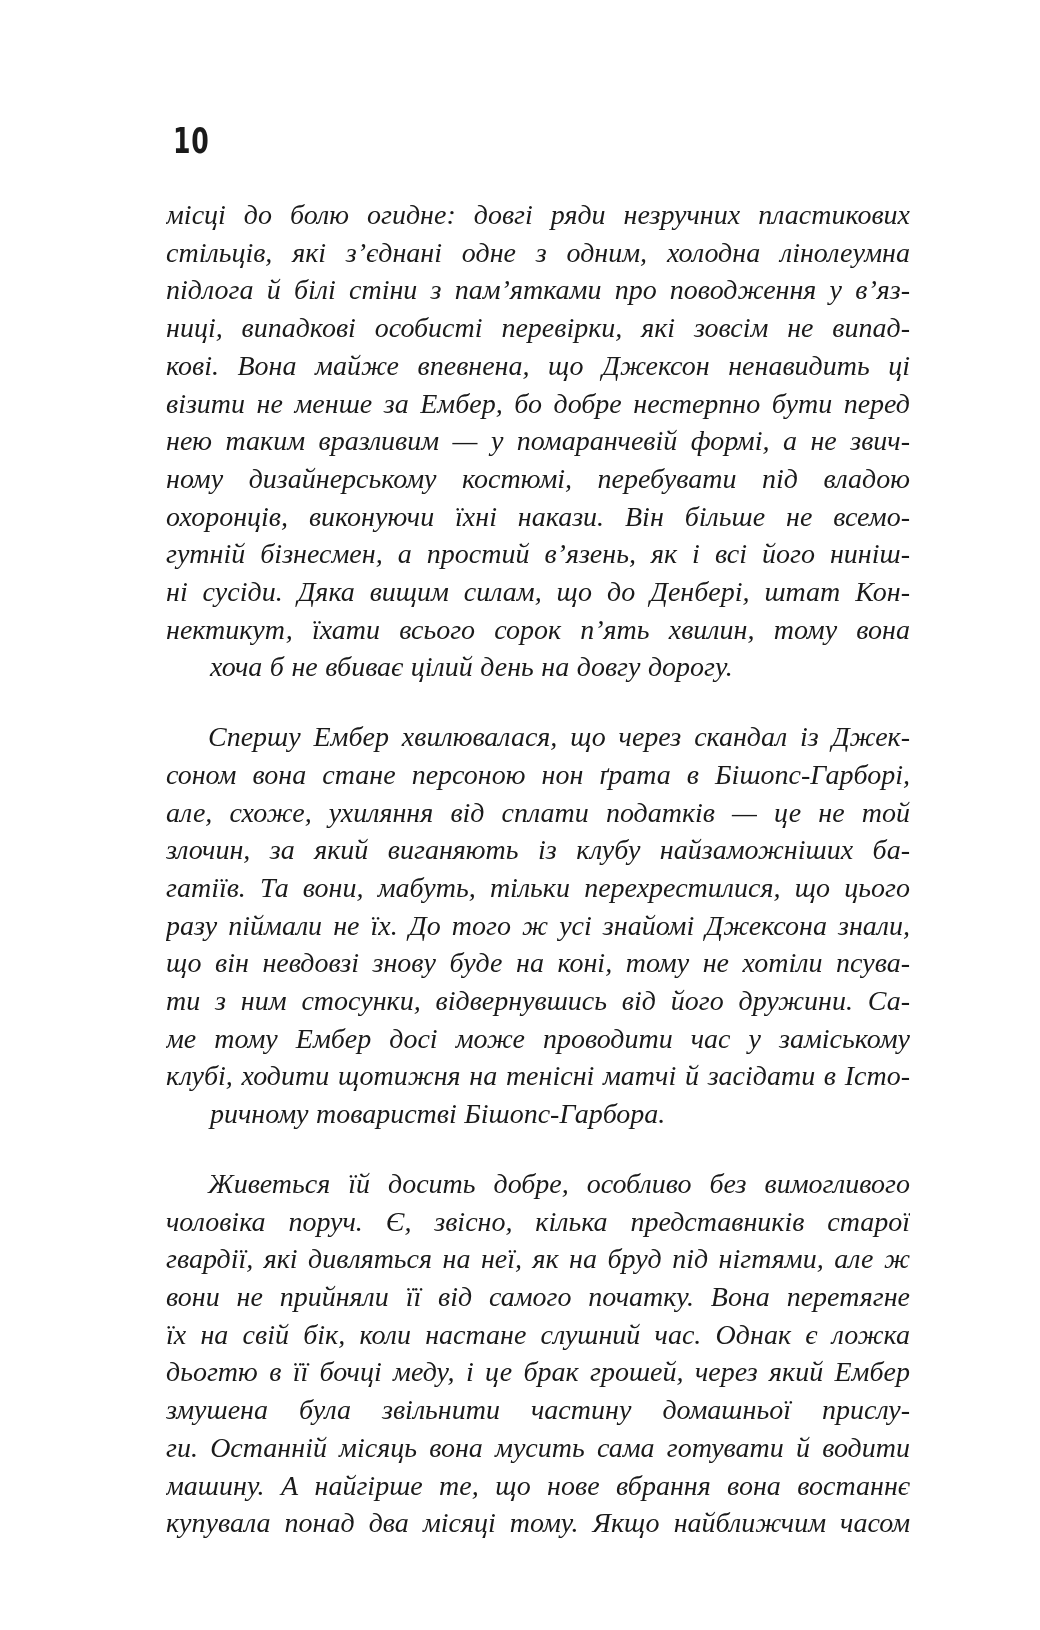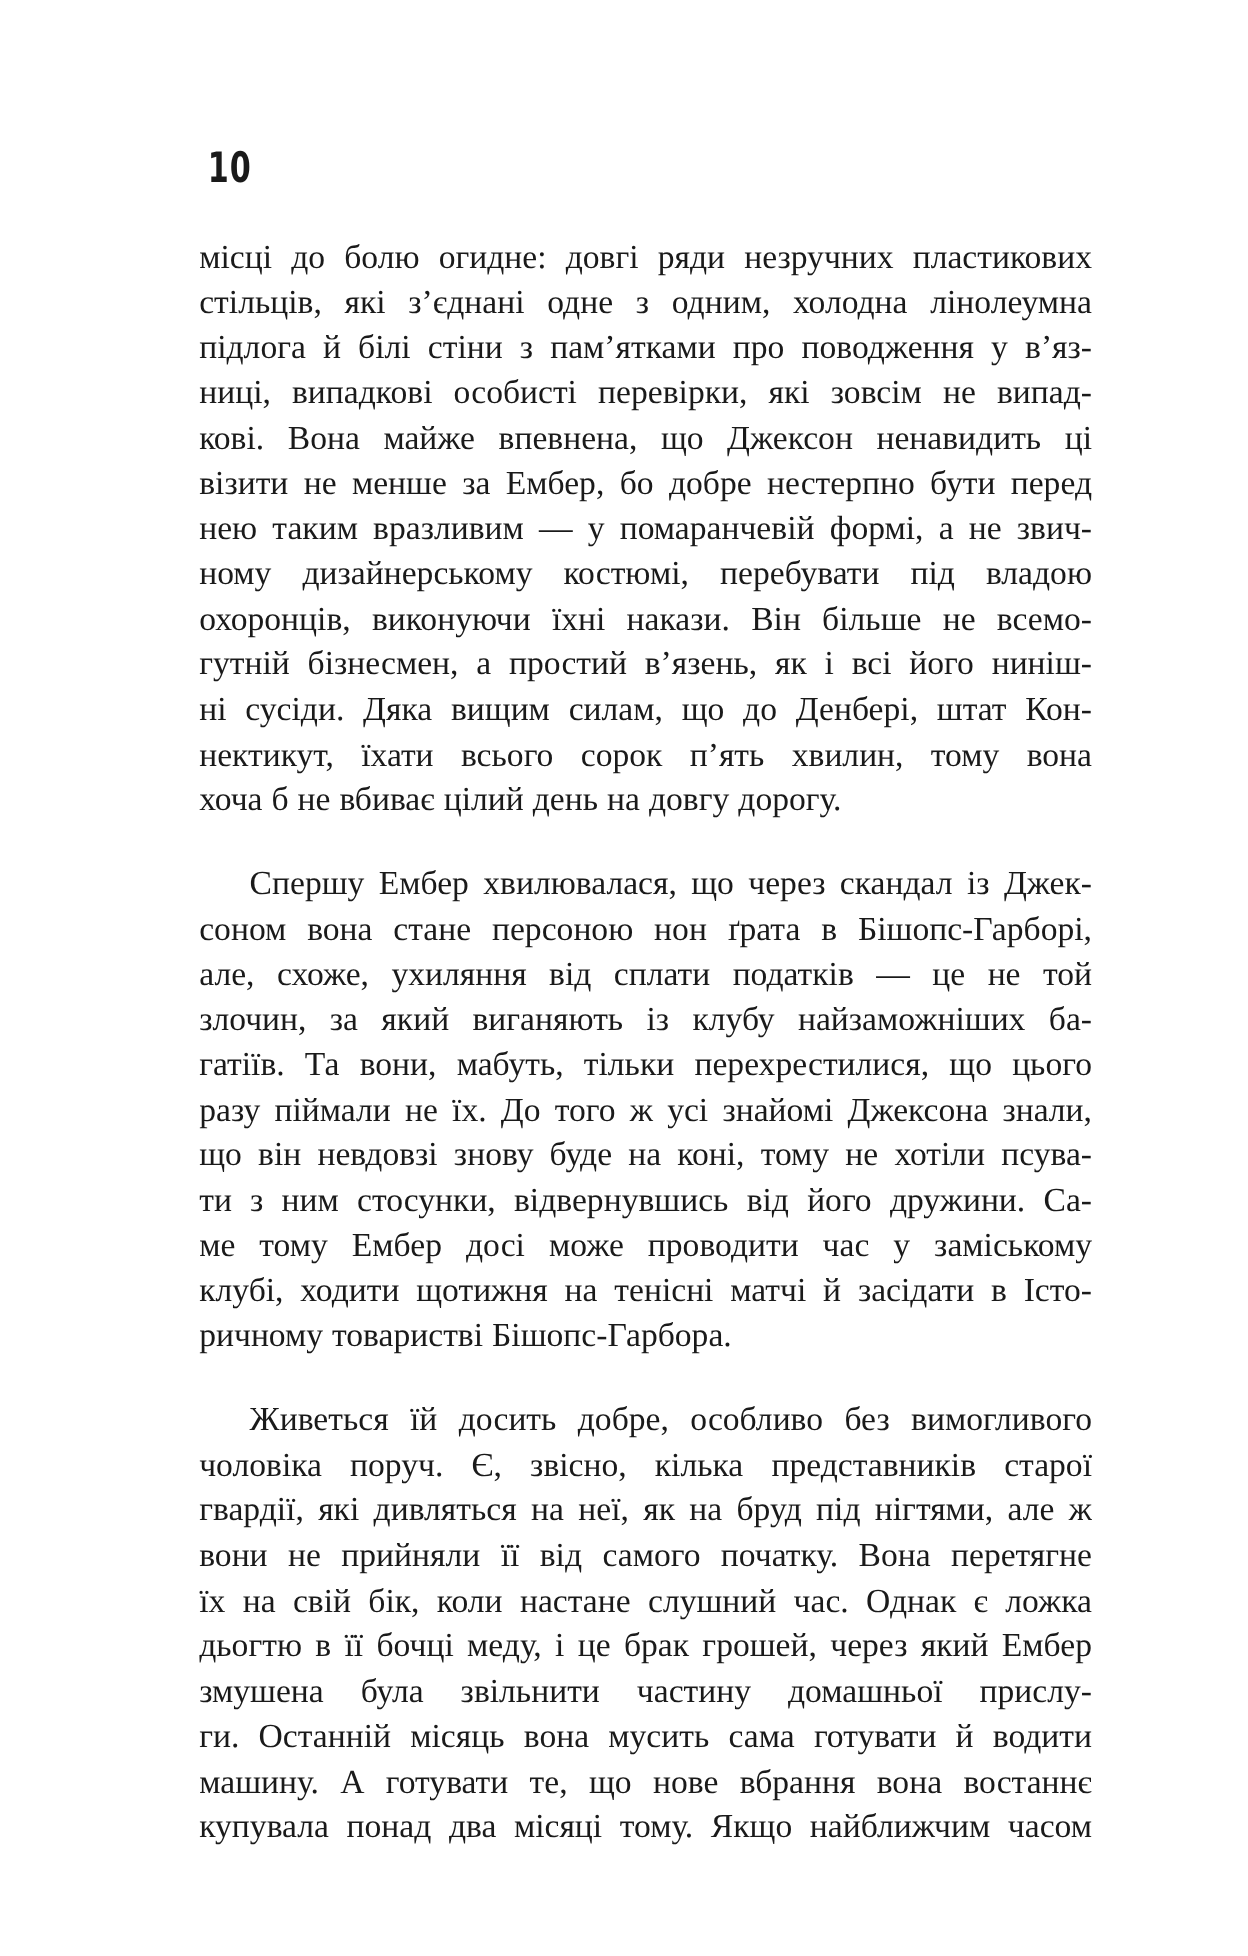--- a/index.html
+++ b/index.html
@@ -39,28 +39,30 @@
   }
   .text-block {
     position: absolute;
     top: 196px;
     left: 166px;
     width: 744px;
     font-size: 28px;
     line-height: 37.7px;
     color: #1a1a1a;
     overflow: hidden;
+    font-style: italic;
   }
   .line {
     text-align: justify;
     text-align-last: justify;
     word-spacing: 0.5px;
   }
   .line.end {
     text-align-last: left;
+    margin-left: 44px;
   }
   .line.indent {
     text-indent: 42px;
     margin-top: 32px;
   }
 </style>
 </head>
 <body style="background: rgb(255, 255, 255);">
 
 <div class="page">
@@ -93,16 +95,16 @@
       <div class="line">клубі, ходити щотижня на тенісні матчі й засідати в Істо-</div>
       <div class="line end">ричному товаристві Бішопс-Гарбора.</div>
       <div class="line indent">Живеться їй досить добре, особливо без вимогливого</div>
       <div class="line">чоловіка поруч. Є, звісно, кілька представників старої</div>
       <div class="line">гвардії, які дивляться на неї, як на бруд під нігтями, але ж</div>
       <div class="line">вони не прийняли її від самого початку. Вона перетягне</div>
       <div class="line">їх на свій бік, коли настане слушний час. Однак є ложка</div>
       <div class="line">дьогтю в її бочці меду, і це брак грошей, через який Ембер</div>
       <div class="line">змушена була звільнити частину домашньої прислу-</div>
       <div class="line">ги. Останній місяць вона мусить сама готувати й водити</div>
-      <div class="line">машину. А готувати те, що нове вбрання вона востаннє</div>
+      <div class="line">машину. А найгірше те, що нове вбрання вона востаннє</div>
       <div class="line">купувала понад два місяці тому. Якщо найближчим часом</div>
     </div>
 </div>
 
 </body></html>

